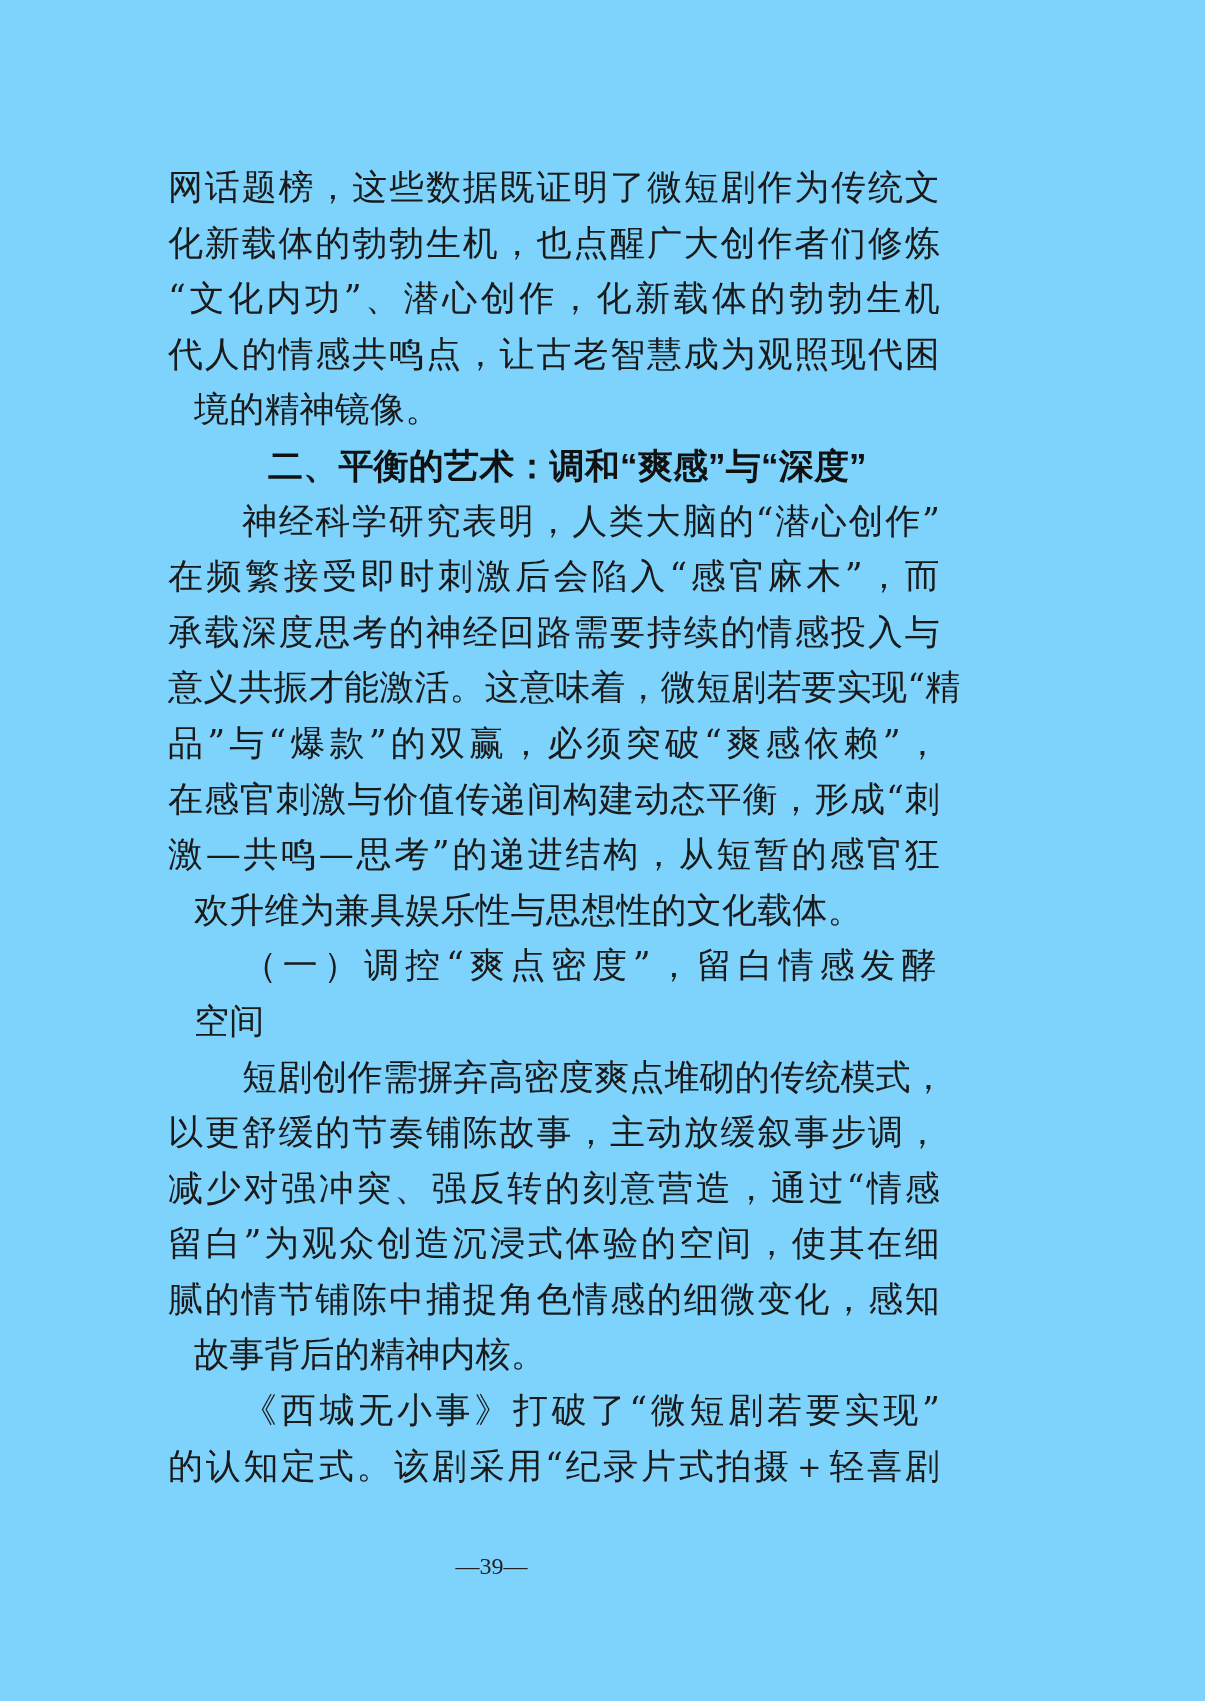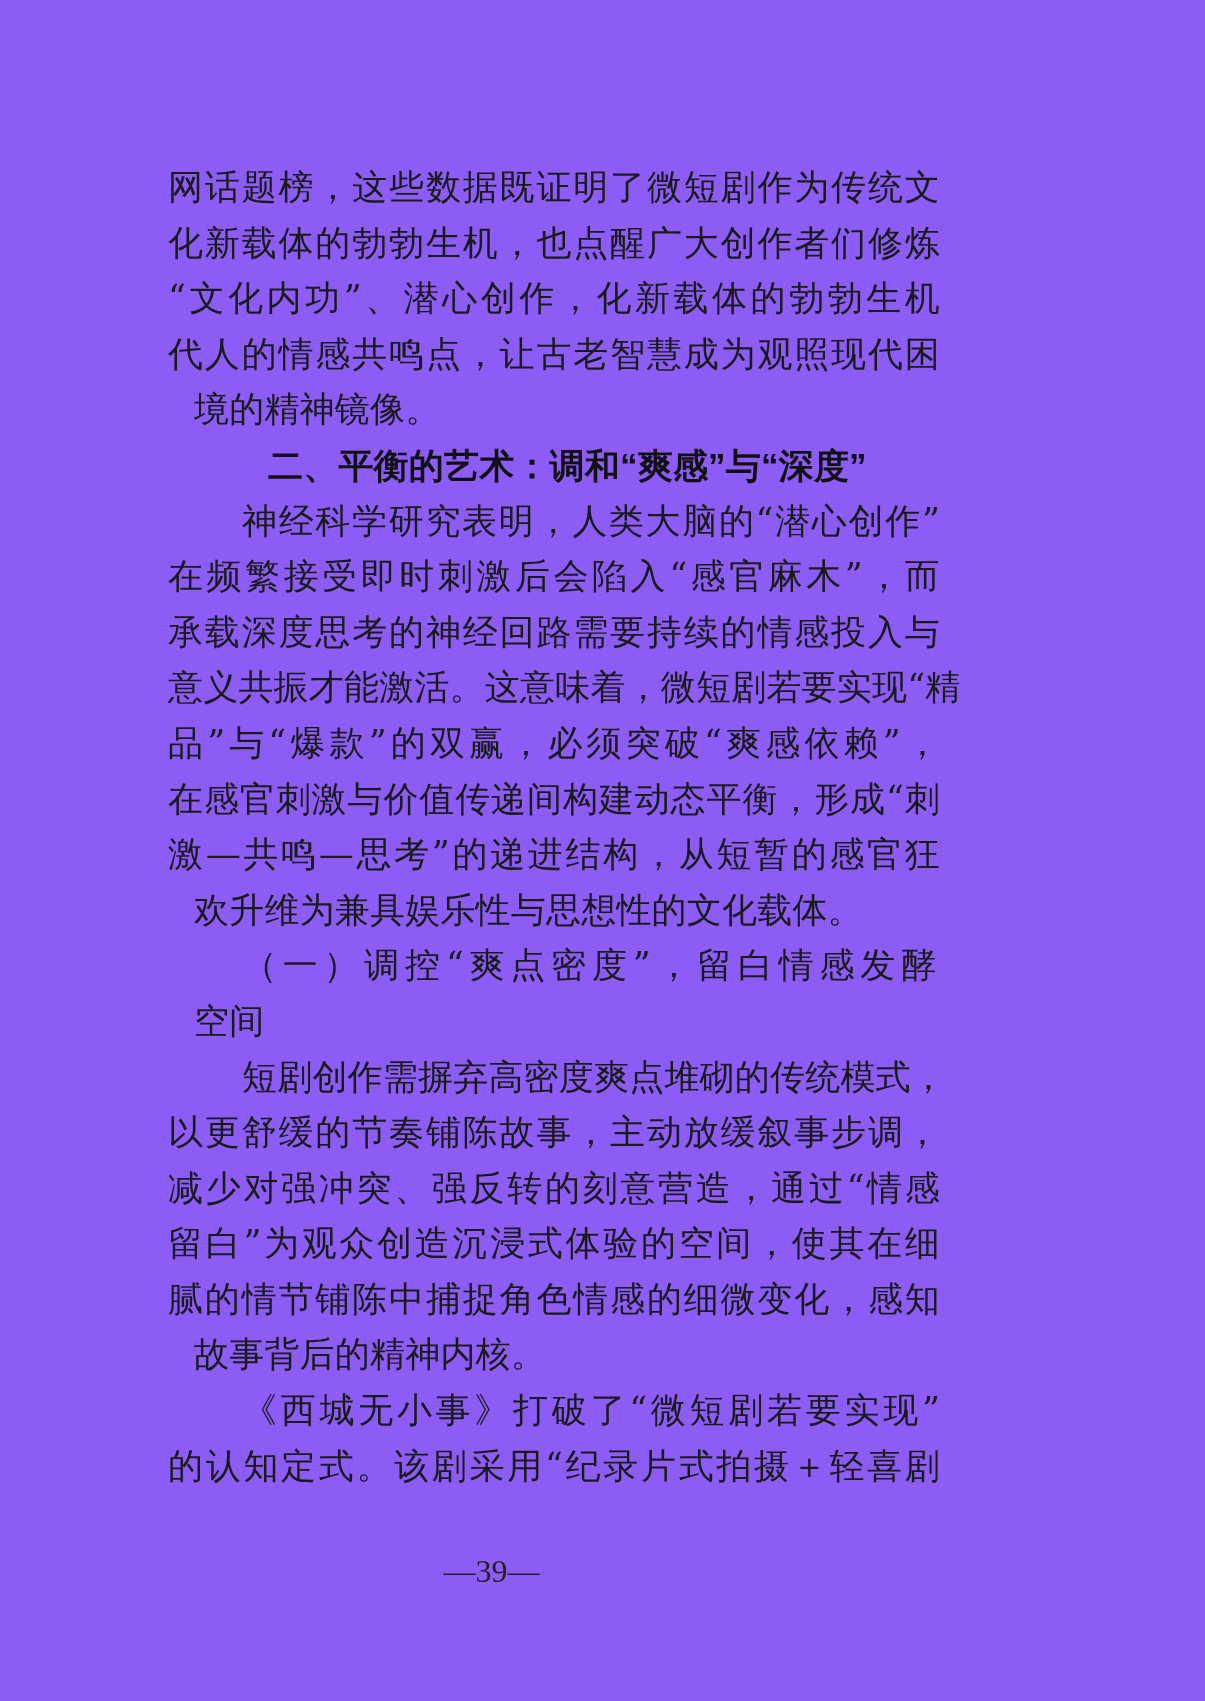--- a/index.html
+++ b/index.html
@@ -1,31 +1,31 @@
 <!DOCTYPE html>
 <html><head>
 <meta charset="utf-8">
 <style>
   html, body { margin: 0; padding: 0; background: #ffffff; }
   body { width: 1205px; height: 1701px; position: relative; overflow: hidden; }
-  .page { position: absolute; left: 0; top: 0; width: 1205px; height: 1701px; background: #8b5cf6; }
+  .page { position: absolute; left: 0; top: 0; width: 1205px; height: 1701px; background: #7dd3fc; }
   .body-text {
     position: absolute; left: 168px; top: 160px; width: 772px;
     font-family: "DejaVu Serif", "Liberation Serif", serif;
     font-size: 35px; line-height: 55.6px; color: #1a1a1a;
     letter-spacing: 0.2px;
   }
   .line { display: block; white-space: nowrap; text-align: justify; text-align-last: justify; height: 55.6px; }
   .line.last { text-align-last: left; margin-left: 26px; }
   .line.indent { padding-left: 74px; }
   .heading { font-family: Liberation Sans, sans-serif; font-weight: bold; color: #111; }
   .subheading { letter-spacing: 4px; }
   .page-number {
     position: absolute; left: 0; width: 983px; top: 1553px; text-align: center;
-    font-family: "Liberation Serif", "DejaVu Serif", serif; font-size: 32px; color: #222;
+    font-family: "Liberation Serif", "DejaVu Serif", serif; font-size: 24px; color: #222;
   }
 </style>
 </head>
 <body>
 
 <div class="page">
   <div class="body-text">
     <span class="line">网话题榜，这些数据既证明了微短剧作为传统文</span>
     <span class="line">化新载体的勃勃生机，也点醒广大创作者们修炼</span>
     <span class="line">“文化内功”、潜心创作，化新载体的勃勃生机</span>

